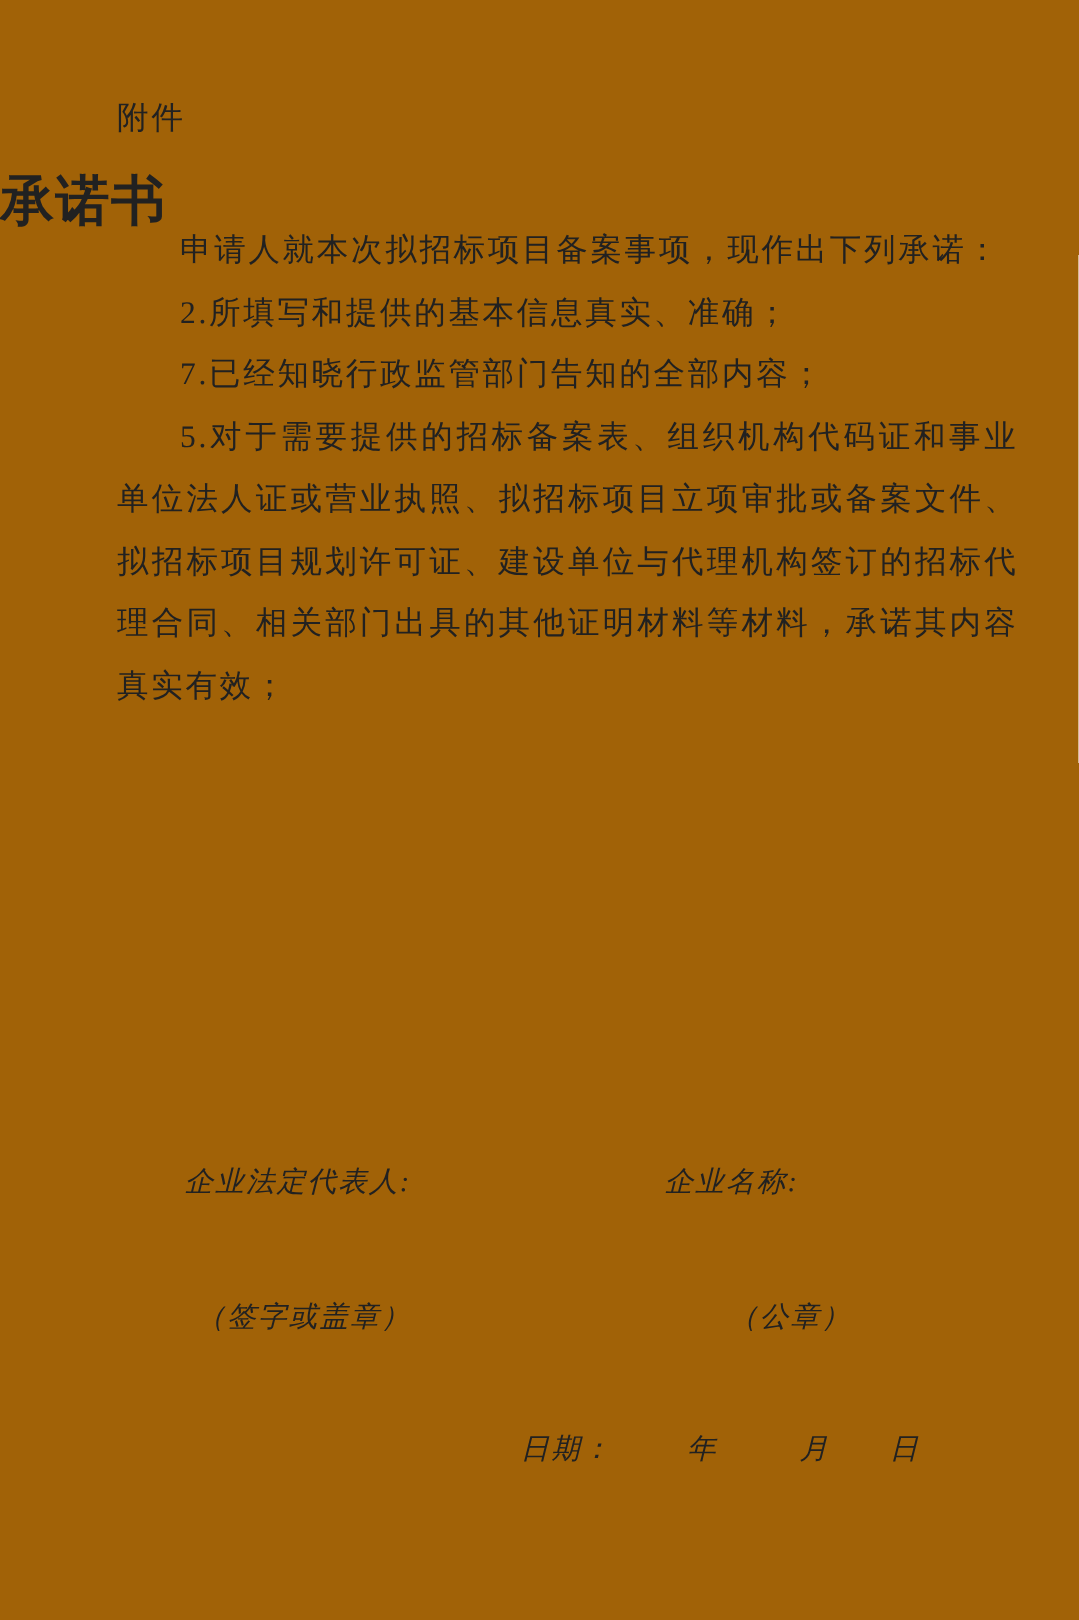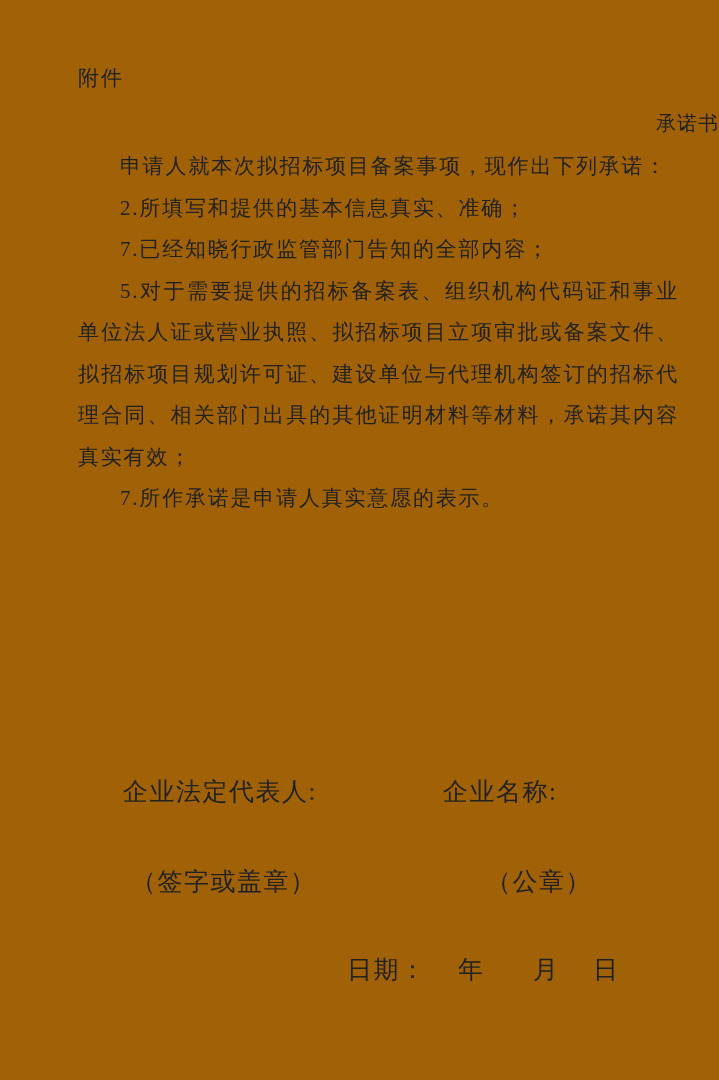--- a/index.html
+++ b/index.html
@@ -22,44 +22,45 @@
     left: 78px;
     font-size: 21px;
     letter-spacing: 2px;
   }
   .doc-title {
     position: absolute;
     top: 110px;
     left: 0;
     width: 100%;
     margin: 0;
-    text-align: right;
-    font-size: 20px;
-    font-weight: normal;
+    text-align: left;
+    font-size: 36px;
+    font-weight: bold;
     letter-spacing: 1px;
   }
   .doc-body {
     position: absolute;
     top: 146px;
     left: 78px;
     width: 601px;
     font-size: 21px;
     line-height: 41.5px;
     text-align: justify;
     letter-spacing: 1.8px;
   }
   .doc-body p {
     margin: 0;
     text-indent: 42px;
   }
   .signature-section span {
     position: absolute;
-    font-size: 25px;
+    font-size: 19px;
     letter-spacing: 1.5px;
     white-space: nowrap;
+    font-style: italic;
   }
   .legal-rep-label   { top: 775px; left: 123px; }
   .company-name-label{ top: 775px; left: 443px; }
   .sign-seal-note    { top: 865px; left: 131px; }
   .official-seal-note{ top: 865px; left: 486px; }
   .date-label { top: 953px; left: 347px; }
   .year-label { top: 953px; left: 458px; }
   .month-label{ top: 953px; left: 533px; }
   .day-label  { top: 953px; left: 593px; }
 </style>
@@ -70,21 +71,20 @@
 
   <div class="attachment">附件</div>
 
   <h1 class="doc-title">承诺书</h1>
 
   <div class="doc-body">
     <p>申请人就本次拟招标项目备案事项，现作出下列承诺：</p>
     <p>2.所填写和提供的基本信息真实、准确；</p>
     <p>7.已经知晓行政监管部门告知的全部内容；</p>
     <p>5.对于需要提供的招标备案表、组织机构代码证和事业单位法人证或营业执照、拟招标项目立项审批或备案文件、拟招标项目规划许可证、建设单位与代理机构签订的招标代理合同、相关部门出具的其他证明材料等材料，承诺其内容真实有效；</p>
-    <p>7.所作承诺是申请人真实意愿的表示。</p>
   </div>
 
   <div class="signature-section">
     <span class="legal-rep-label">企业法定代表人:</span>
     <span class="company-name-label">企业名称:</span>
     <span class="sign-seal-note">（签字或盖章）</span>
     <span class="official-seal-note">（公章）</span>
     <span class="date-label">日期：</span>
     <span class="year-label">年</span>
     <span class="month-label">月</span>

